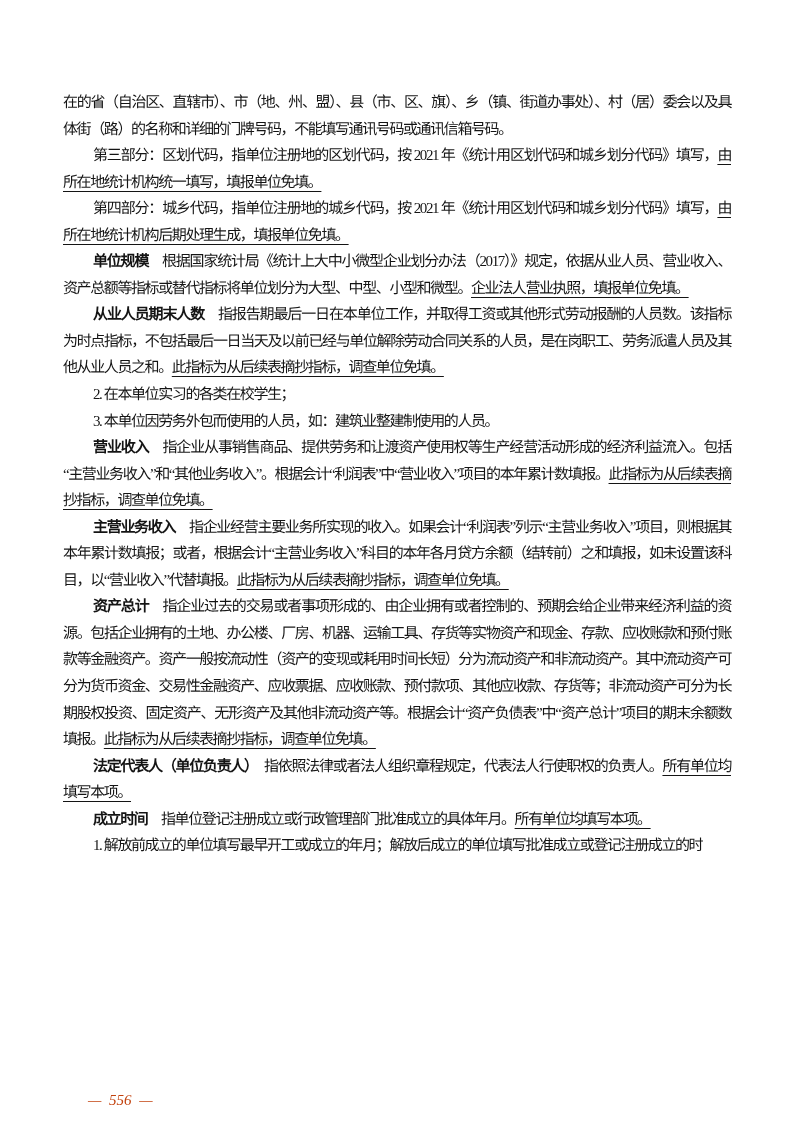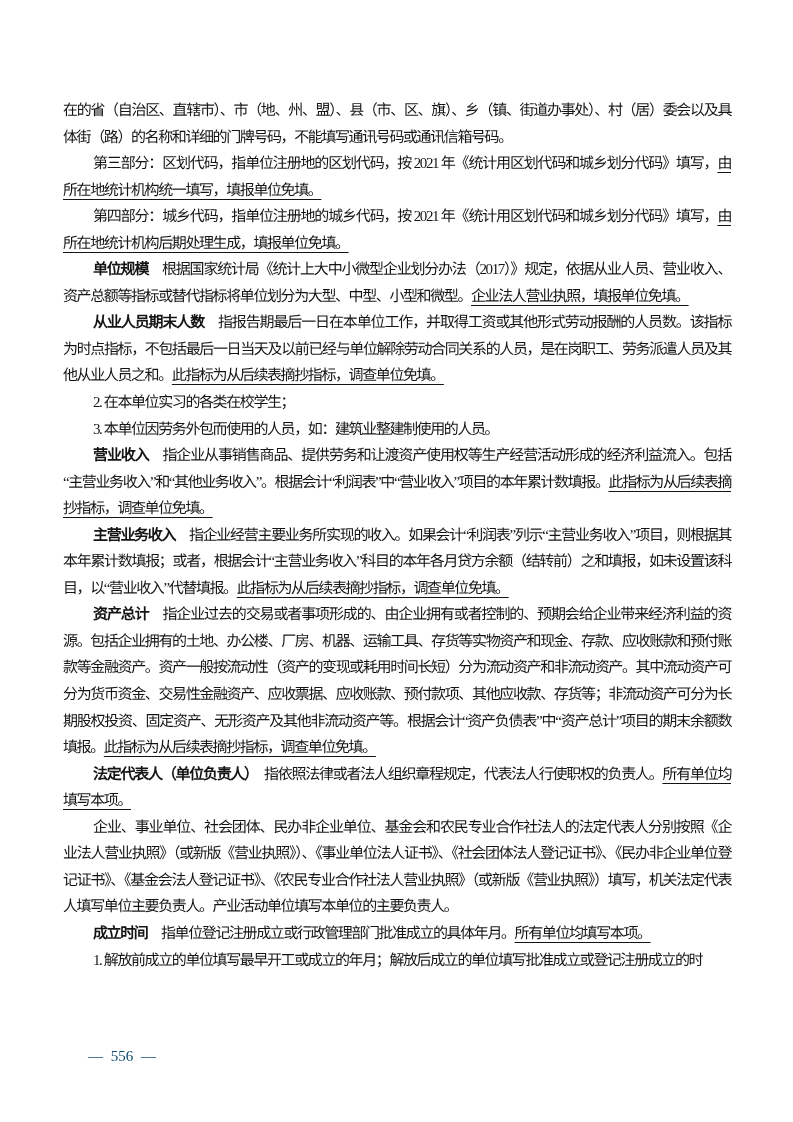--- a/index.html
+++ b/index.html
@@ -12,21 +12,20 @@
     background: #ffffff;
     color: #141414;
     font-family: "Liberation Serif", "DejaVu Serif", serif;
     position: relative;
     overflow: hidden;
   }
   .page {
     position: absolute;
     inset: 0;
     background: #ffffff;
-    margin-top: 8px;
   }
   .doc {
     position: absolute;
     left: 63px;
     top: 89px;
     width: 668px;
     font-size: 15px;
     letter-spacing: -1.4px;
     line-height: 26.55px;
     text-align: justify;
@@ -43,25 +42,26 @@
     font-family: Liberation Serif, serif;
   }
   .seg.underline {
     text-decoration: underline;
     text-underline-offset: 4px;
     text-decoration-thickness: 1px;
   }
   .page-footer {
     position: absolute;
     left: 88px;
-    top: 1036px;
+    top: 1088px;
     font-size: 15px;
     letter-spacing: 0;
     line-height: 24px;
-    color: #0c4a6e;
+    color: #c2410c;
+    font-style: italic;
   }
   .page-footer .page-num {
     word-spacing: 4px;
   }
 </style>
 </head>
 <body>
 
 <div class="page">
   <main class="doc" id="doc-body">
@@ -69,20 +69,19 @@
       <p class="para indent"><span class="seg">第三部分：区划代码，指单位注册地的区划代码，按 2021 年《统计用区划代码和城乡划分代码》填写，</span><span class="seg underline">由所在地统计机构统一填写，填报单位免填。</span></p>
       <p class="para indent"><span class="seg">第四部分：城乡代码，指单位注册地的城乡代码，按 2021 年《统计用区划代码和城乡划分代码》填写，</span><span class="seg underline">由所在地统计机构后期处理生成，填报单位免填。</span></p>
       <p class="para indent"><span class="seg bold">单位规模</span><span class="seg">　根据国家统计局《统计上大中小微型企业划分办法（2017）》规定，依据从业人员、营业收入、资产总额等指标或替代指标将单位划分为大型、中型、小型和微型。</span><span class="seg underline">企业法人营业执照，填报单位免填。</span></p>
       <p class="para indent"><span class="seg bold">从业人员期末人数</span><span class="seg">　指报告期最后一日在本单位工作，并取得工资或其他形式劳动报酬的人员数。该指标为时点指标，不包括最后一日当天及以前已经与单位解除劳动合同关系的人员，是在岗职工、劳务派遣人员及其他从业人员之和。</span><span class="seg underline">此指标为从后续表摘抄指标，调查单位免填。</span></p>
       <p class="para indent"><span class="seg">2. 在本单位实习的各类在校学生；</span></p>
       <p class="para indent"><span class="seg">3. 本单位因劳务外包而使用的人员，如：建筑业整建制使用的人员。</span></p>
       <p class="para indent"><span class="seg bold">营业收入</span><span class="seg">　指企业从事销售商品、提供劳务和让渡资产使用权等生产经营活动形成的经济利益流入。包括“主营业务收入”和“其他业务收入”。根据会计“利润表”中“营业收入”项目的本年累计数填报。</span><span class="seg underline">此指标为从后续表摘抄指标，调查单位免填。</span></p>
       <p class="para indent"><span class="seg bold">主营业务收入</span><span class="seg">　指企业经营主要业务所实现的收入。如果会计“利润表”列示“主营业务收入”项目，则根据其本年累计数填报；或者，根据会计“主营业务收入”科目的本年各月贷方余额（结转前）之和填报，如未设置该科目，以“营业收入”代替填报。</span><span class="seg underline">此指标为从后续表摘抄指标，调查单位免填。</span></p>
       <p class="para indent"><span class="seg bold">资产总计</span><span class="seg">　指企业过去的交易或者事项形成的、由企业拥有或者控制的、预期会给企业带来经济利益的资源。包括企业拥有的土地、办公楼、厂房、机器、运输工具、存货等实物资产和现金、存款、应收账款和预付账款等金融资产。资产一般按流动性（资产的变现或耗用时间长短）分为流动资产和非流动资产。其中流动资产可分为货币资金、交易性金融资产、应收票据、应收账款、预付款项、其他应收款、存货等；非流动资产可分为长期股权投资、固定资产、无形资产及其他非流动资产等。根据会计“资产负债表”中“资产总计”项目的期末余额数填报。</span><span class="seg underline">此指标为从后续表摘抄指标，调查单位免填。</span></p>
       <p class="para indent"><span class="seg bold">法定代表人（单位负责人）</span><span class="seg">　指依照法律或者法人组织章程规定，代表法人行使职权的负责人。</span><span class="seg underline">所有单位均填写本项。</span></p>
-      <p class="para indent"><span class="seg">企业、事业单位、社会团体、民办非企业单位、基金会和农民专业合作社法人的法定代表人分别按照《企业法人营业执照》（或新版《营业执照》）、《事业单位法人证书》、《社会团体法人登记证书》、《民办非企业单位登记证书》、《基金会法人登记证书》、《农民专业合作社法人营业执照》（或新版《营业执照》）填写，机关法定代表人填写单位主要负责人。产业活动单位填写本单位的主要负责人。</span></p>
       <p class="para indent"><span class="seg bold">成立时间</span><span class="seg">　指单位登记注册成立或行政管理部门批准成立的具体年月。</span><span class="seg underline">所有单位均填写本项。</span></p>
       <p class="para indent"><span class="seg">1. 解放前成立的单位填写最早开工或成立的年月；解放后成立的单位填写批准成立或登记注册成立的时</span></p>
     </main>
   <footer class="page-footer">
     <span class="page-num">— 556 —</span>
   </footer>
 </div>
 
 </body></html>

